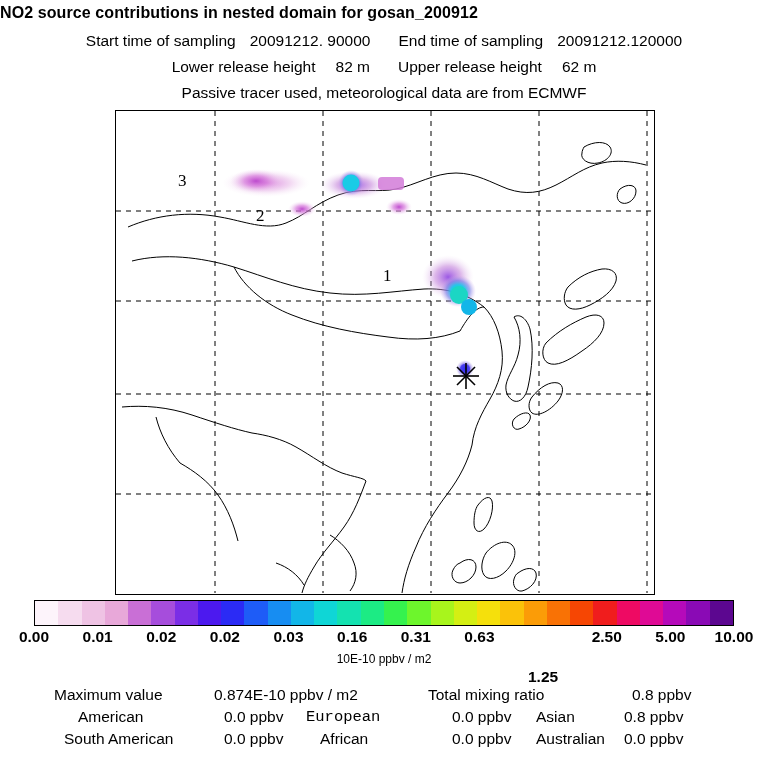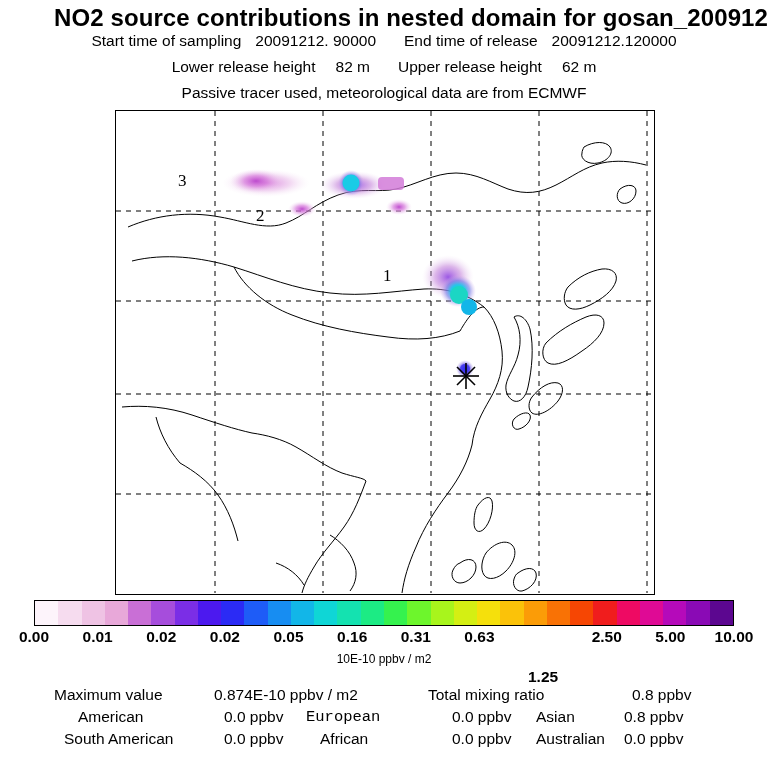--- a/index.html
+++ b/index.html
@@ -19,22 +19,22 @@
     position: relative;
     width: 768px;
     height: 768px;
   }
 
   
   .title {
     position: absolute;
     left: 0; top: 4px;
     width: 768px;
-    text-align: right;
-    font-size: 24px;
+    text-align: left;
+    font-size: 16px;
     font-weight: bold;
     letter-spacing: 0.1px;
   }
   .subline {
     position: absolute;
     left: 0;
     width: 768px;
     font-size: 15.5px;
     text-align: center;
   }
@@ -138,21 +138,21 @@
   }
 </style>
 </head>
 <body>
 
 <div id="root">
 
   <div class="title">NO2 source contributions in nested domain for gosan_200912</div>
 
   <div class="subline l1">
-    <span>Start time of sampling</span><span class="sub-gap-c"></span><span>20091212. 90000</span><span class="sub-gap-b"></span><span>End time of release</span><span class="sub-gap-c"></span><span>20091212.120000</span>
+    <span>Start time of sampling</span><span class="sub-gap-c"></span><span>20091212. 90000</span><span class="sub-gap-b"></span><span>End time of sampling</span><span class="sub-gap-c"></span><span>20091212.120000</span>
   </div>
 
   <div class="subline l2">
     <span>Lower release height</span><span class="sub-gap-a"></span><span>82 m</span><span class="sub-gap-b"></span><span>Upper release height</span><span class="sub-gap-a"></span><span>62 m</span>
   </div>
 
   <div class="subline l3">Passive tracer used, meteorological data are from ECMWF</div>
 
   <div id="map-panel">
     <svg id="map-svg" width="537" height="482" viewBox="0 0 537 482" xmlns="http://www.w3.org/2000/svg">
@@ -294,21 +294,21 @@
         <div class="cell" style="background: rgb(181, 10, 186);"></div>
         <div class="cell" style="background: rgb(138, 10, 181);"></div>
         <div class="cell" style="background: rgb(92, 7, 144);"></div>
       </div>
   </div>
   <div id="cb-ticks">
       <span style="left: 34px;">0.00</span>
       <span style="left: 97.6364px;">0.01</span>
       <span style="left: 161.273px;">0.02</span>
       <span style="left: 224.909px;">0.02</span>
-      <span style="left: 288.545px;">0.05</span>
+      <span style="left: 288.545px;">0.03</span>
       <span style="left: 352.182px;">0.16</span>
       <span style="left: 415.818px;">0.31</span>
       <span style="left: 479.455px;">0.63</span>
       <span style="left: 543.091px; margin-top: 40px;">1.25</span>
       <span style="left: 606.727px; text-align: right;">2.50</span>
       <span style="left: 670.364px;">5.00</span>
       <span style="left: 734px;">10.00</span>
     </div>
   <div id="cb-unit">10E-10 ppbv / m2</div>
 

